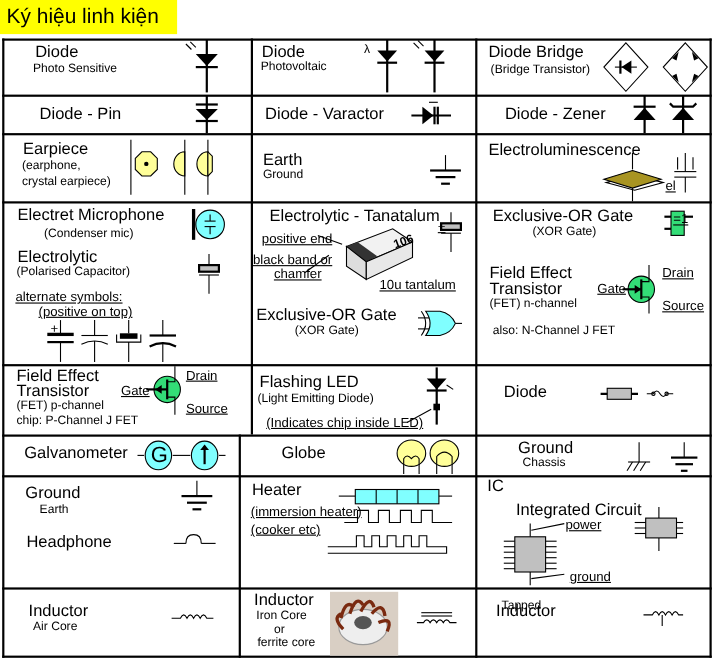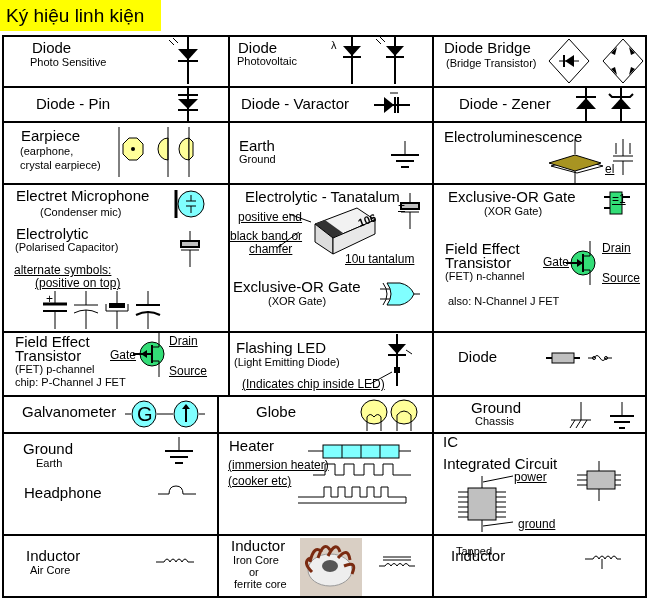--- a/index.html
+++ b/index.html
@@ -317,21 +317,21 @@
   <line x1="10" y1="9" x2="25" y2="9" stroke="#000"></line>
   <rect x="25" y="3" width="76" height="13" fill="#80ffff" stroke="#000"></rect>
   <line x1="44" y1="3" x2="44" y2="16" stroke="#000"></line>
     <line x1="63" y1="3" x2="63" y2="16" stroke="#000"></line>
     <line x1="82" y1="3" x2="82" y2="16" stroke="#000"></line>
   <line x1="101" y1="9" x2="113" y2="9" stroke="#000"></line>
   <polyline points="15,33 27,33 27,22 37,22 37,33 46,33 46,22 56,22 56,33 66,33 66,22 76,22 76,33 85,33 85,22 95,22 95,33 113,33" fill="none" stroke="#000"></polyline>
   <polyline points="0,55 26,55 26,45 33,45 33,55 40,55 40,45 47,45 47,55 54,55 54,45 62,45 62,55 69,55 69,45 76,45 76,55 83,55 83,45 90,45 90,55 108,55 108,61 0,61" fill="none" stroke="#000"></polyline>
 </svg>
 <div class="t big" style="left:443px;top:434px">IC</div>
-<div class="t big" style="left:443px;top:456px">Integrated Circuit</div>
+<div class="t big" style="left:469px;top:456px">Integrated Circuit</div>
 <div class="t xs" style="left:514px;top:471px">power</div>
 <div class="t xs" style="left:518px;top:518px">ground</div>
 <svg style="left:458px;top:474px" width="60" height="58">
   <line x1="24" y1="2" x2="24" y2="14" stroke="#000"></line>
     <line x1="25" y1="8" x2="55" y2="2" stroke="#000"></line>
   <rect x="10" y="14" width="28" height="32" fill="#c0c0c0" stroke="#000"></rect>
   <line x1="0" y1="18" x2="10" y2="18" stroke="#000"></line>
     <line x1="0" y1="23" x2="10" y2="23" stroke="#000"></line>
     <line x1="0" y1="28" x2="10" y2="28" stroke="#000"></line>
     <line x1="0" y1="33" x2="10" y2="33" stroke="#000"></line>

